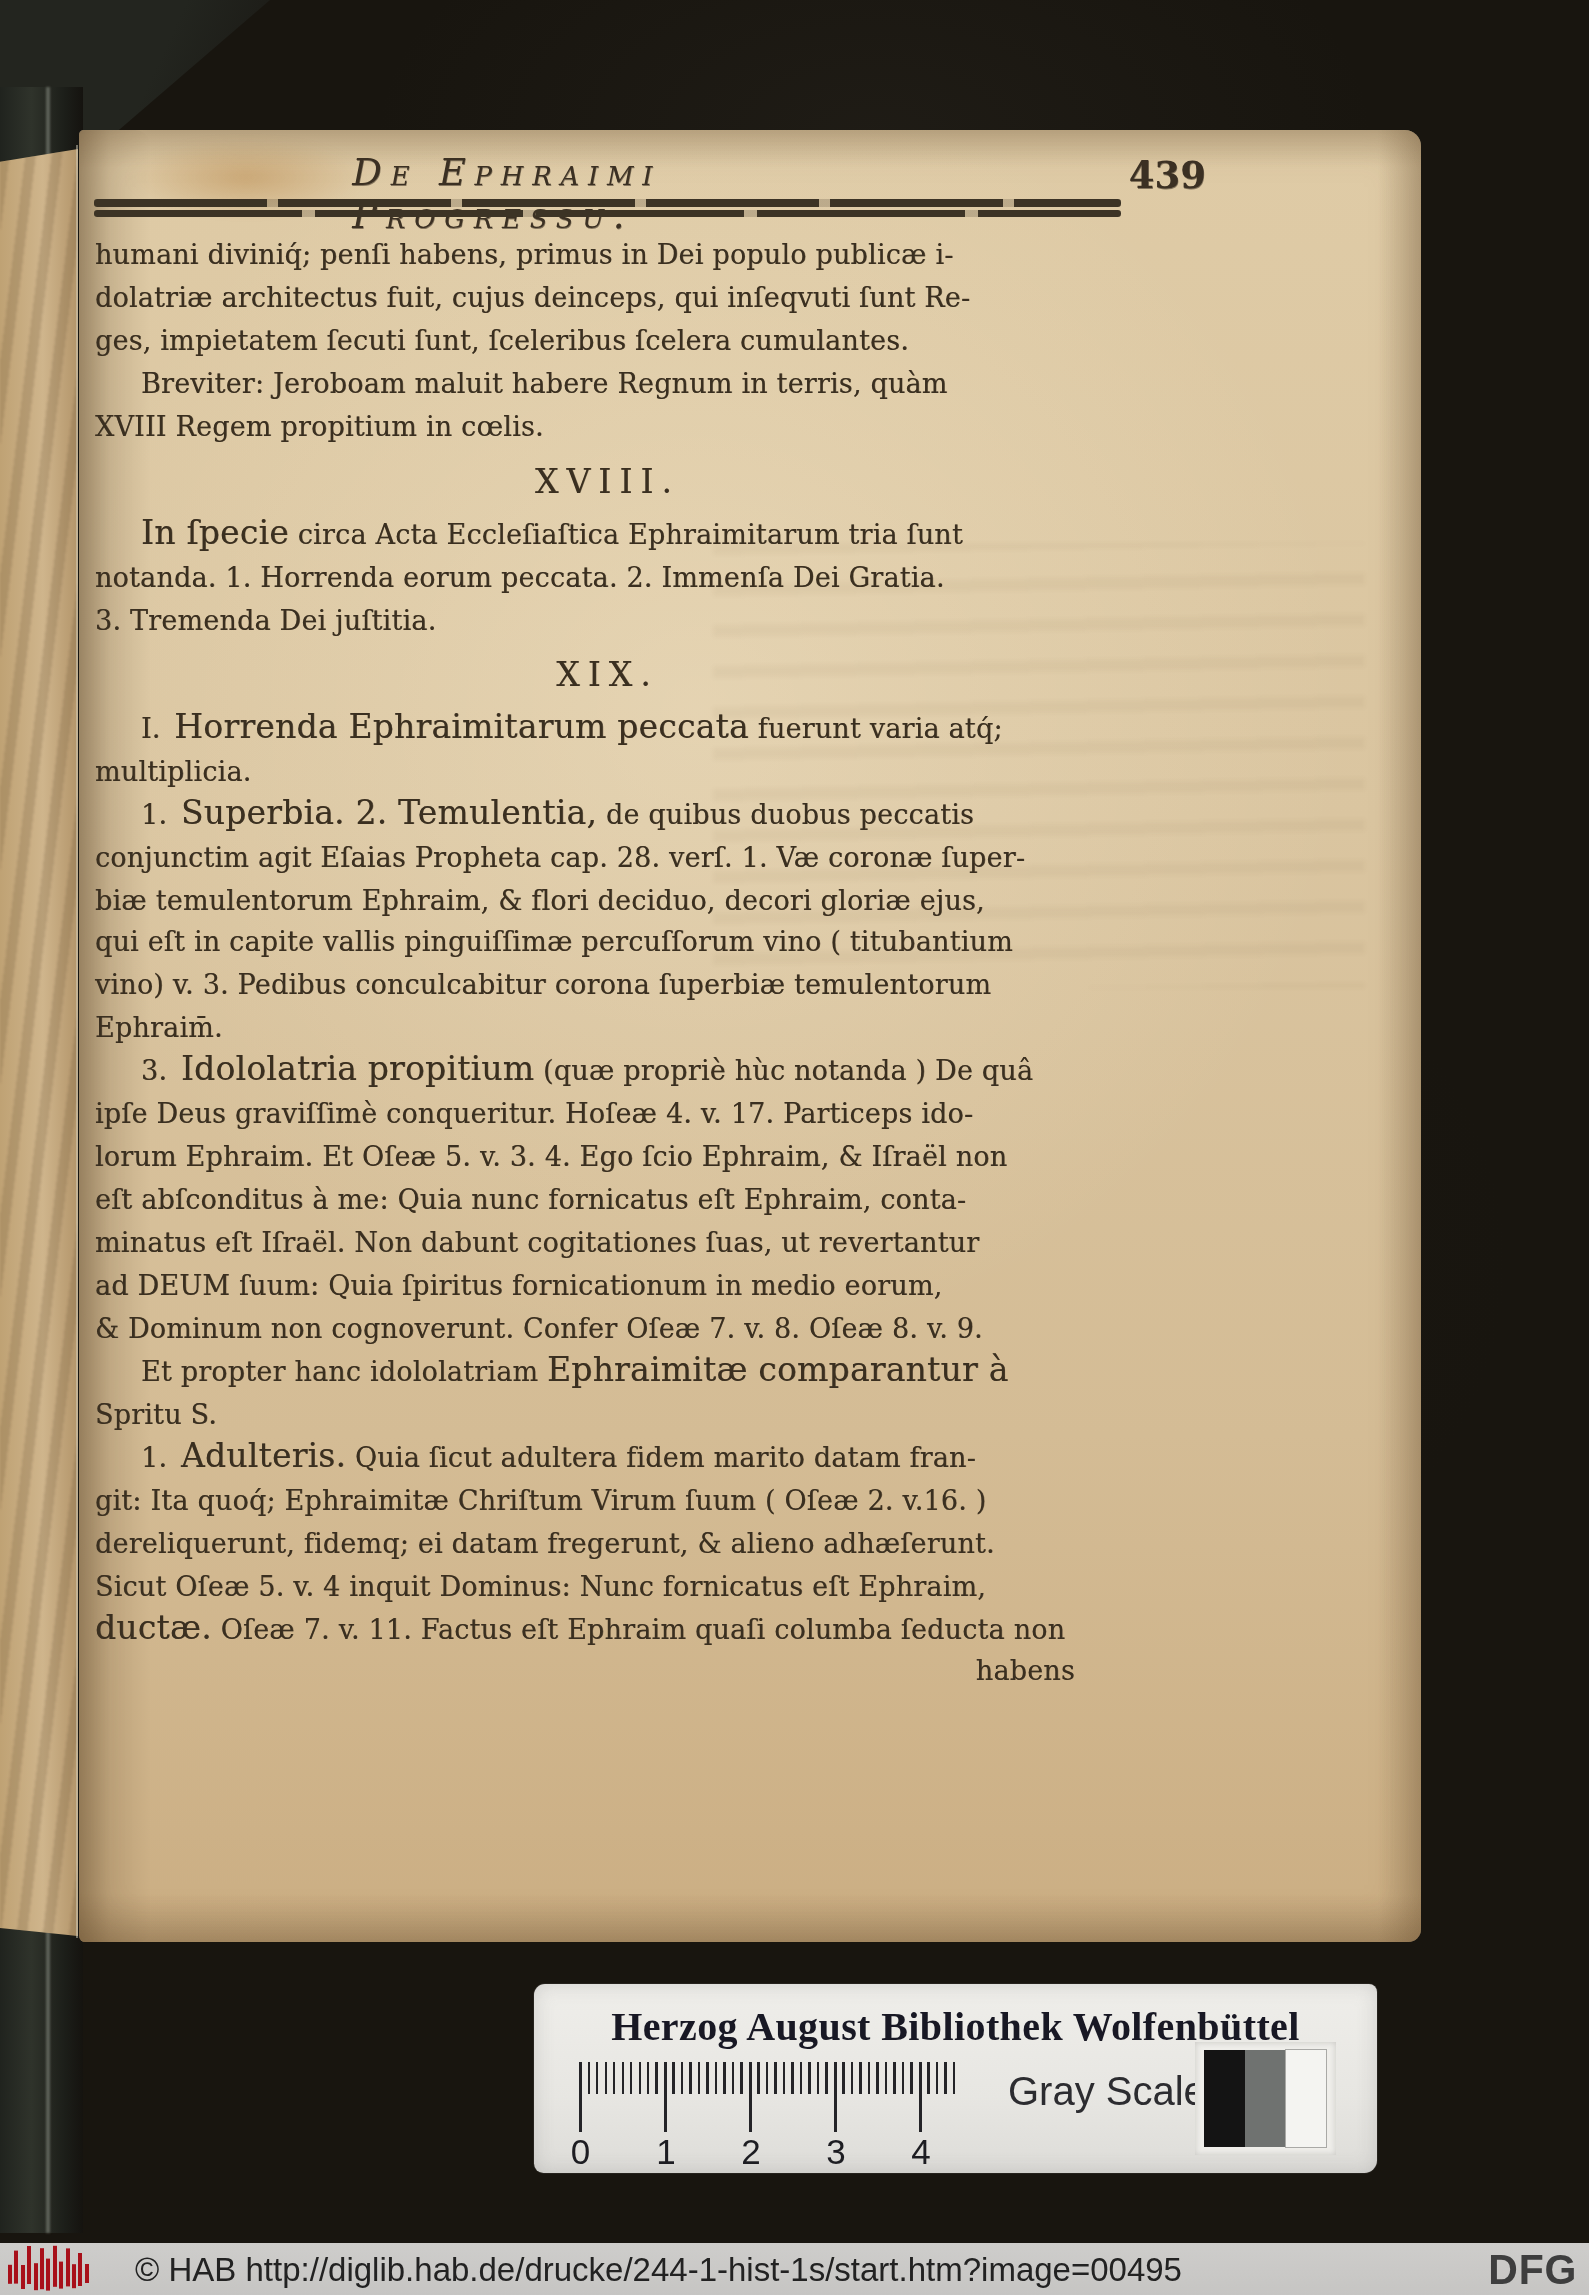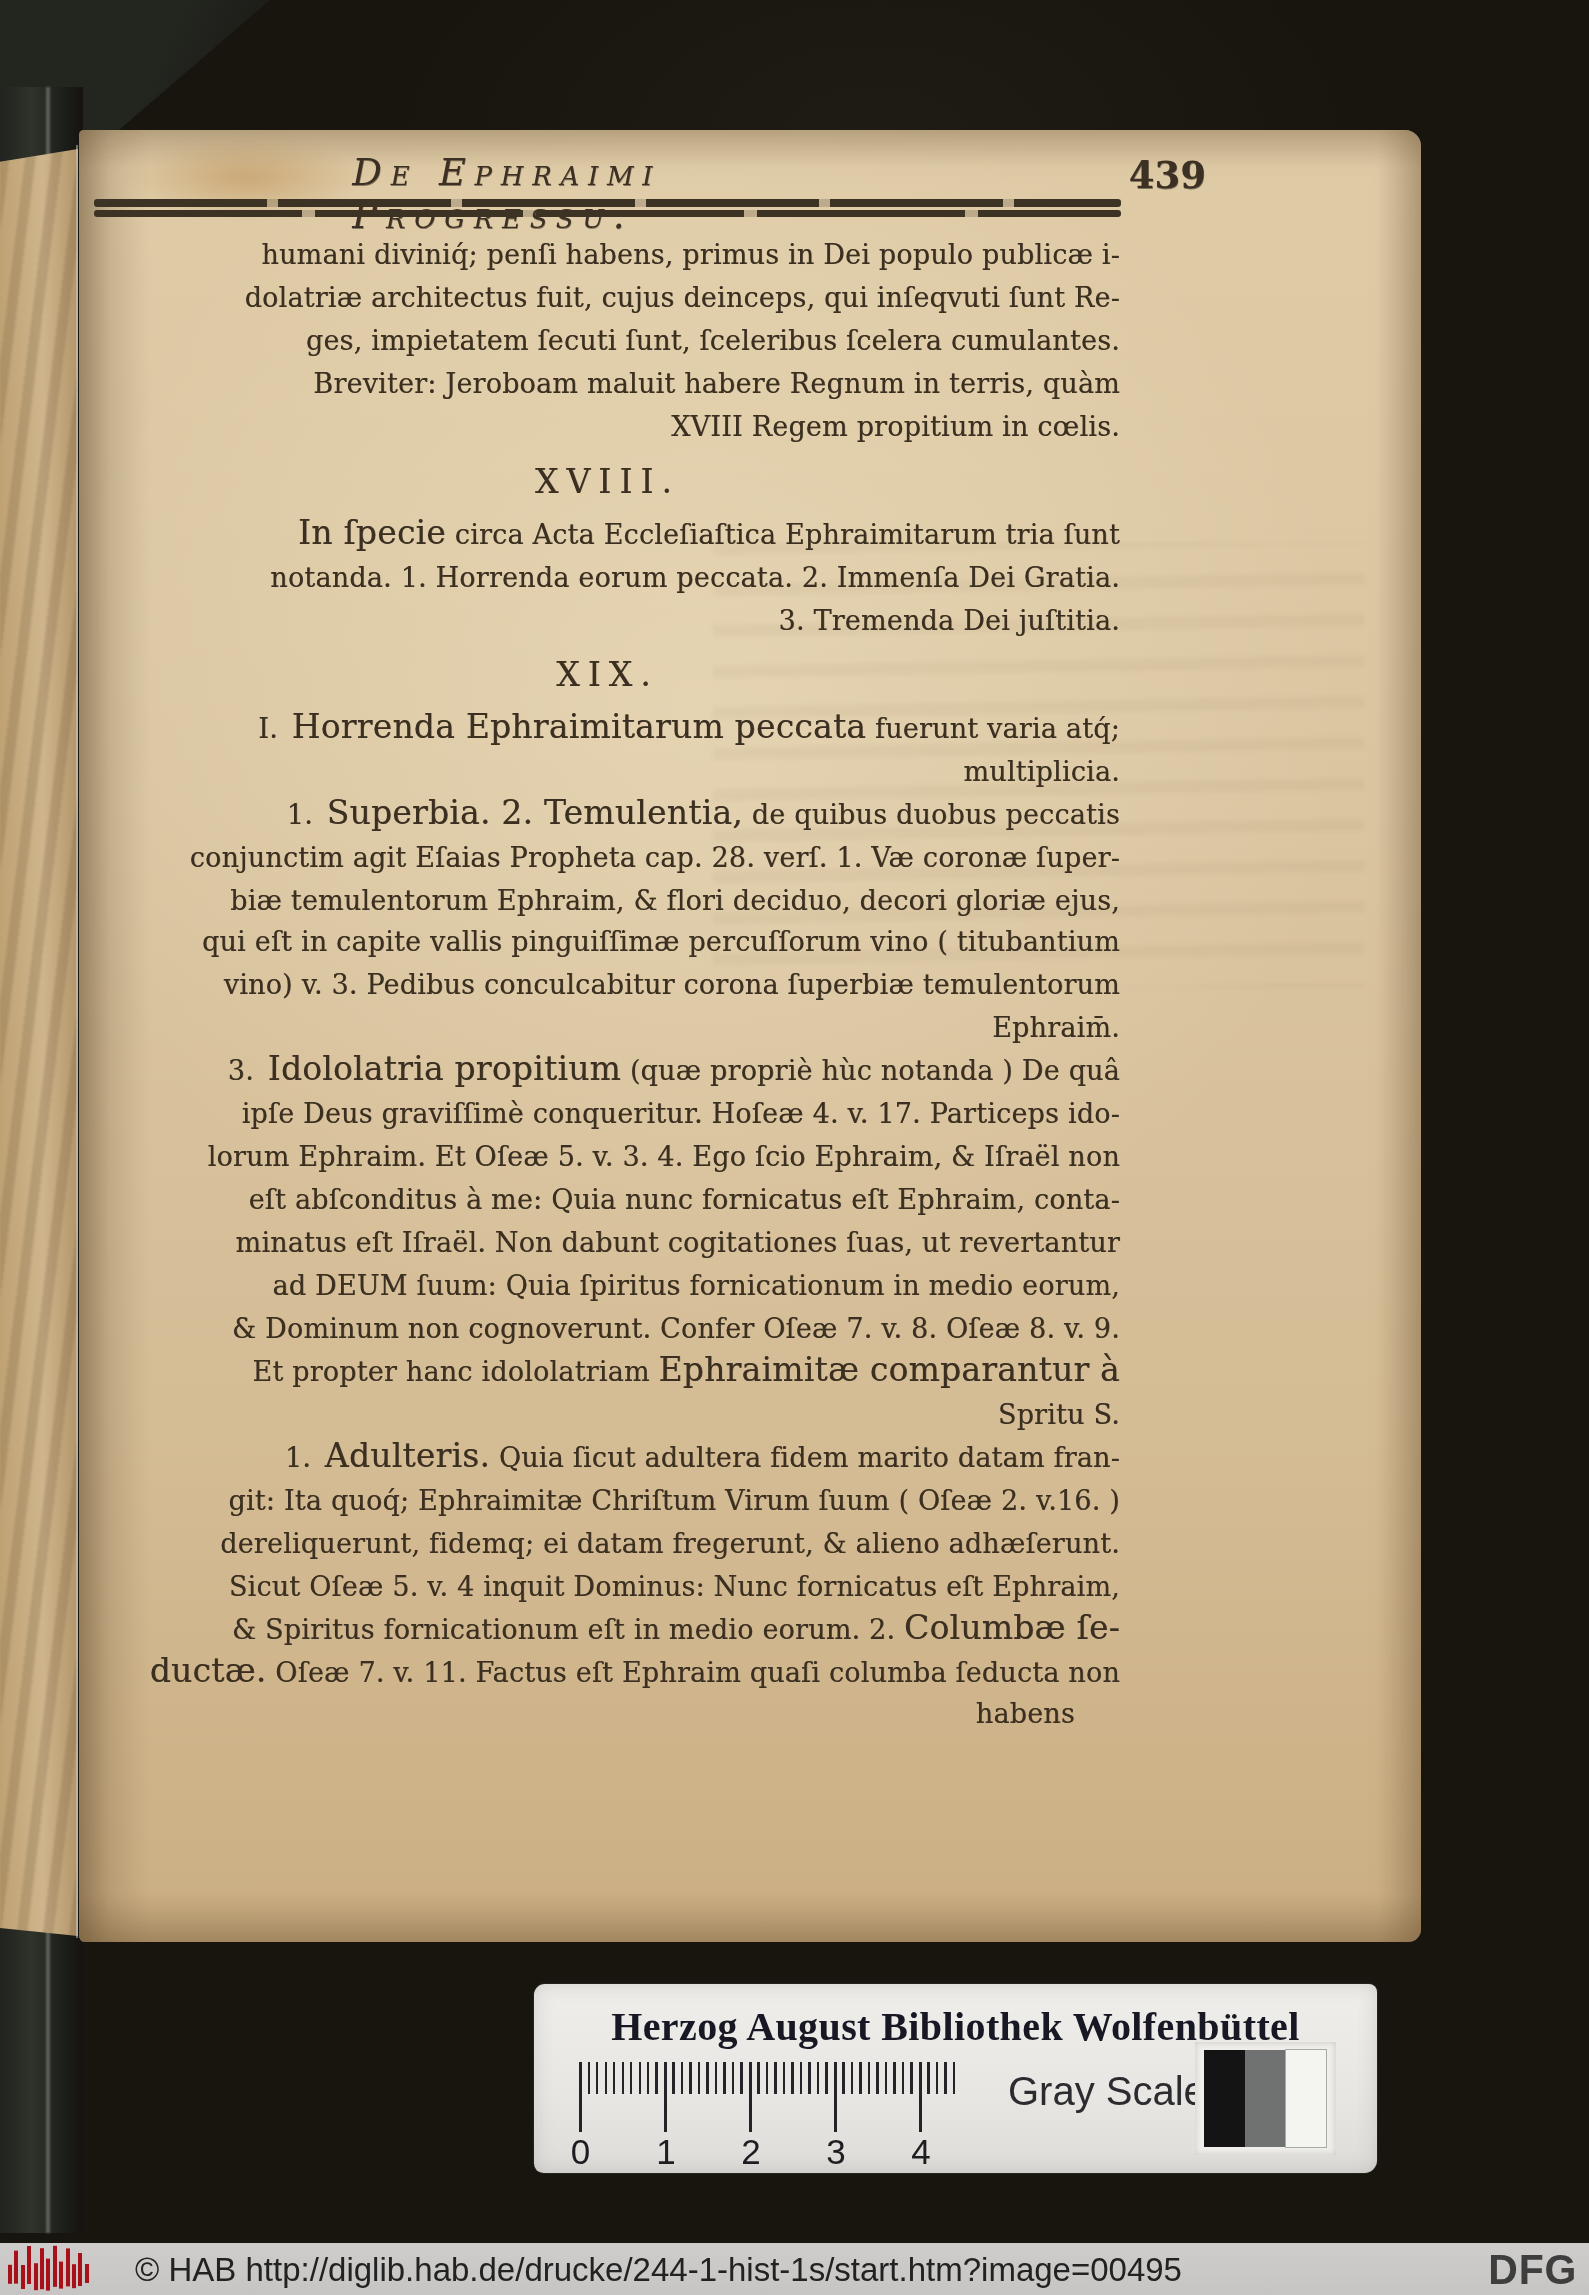--- a/index.html
+++ b/index.html
@@ -65,21 +65,21 @@
   .rule::before,.rule::after{content:"";position:absolute;left:0;right:0;height:8px;border-radius:3.2px;
     background:repeating-linear-gradient(90deg,#3c3325 0 173px, rgba(60,51,37,.22) 173px 184px);}
   .rule::before{top:0;}
   .rule::after{top:11px;height:7.2px;
     background:repeating-linear-gradient(90deg,#3c3325 0 208px, rgba(60,51,37,.22) 208px 221px);}
 
   
   .textblock{position:absolute;left:95px;top:232px;width:1025px;color:#3a2f20;
     font-size:27px;line-height:41px;letter-spacing:0.2px;
     text-shadow:0.4px 0.4px 0.6px rgba(58,46,30,.55);}
-  .line{white-space:nowrap;text-align:right;}
+  .line{white-space:nowrap;}
   .line.indent{text-indent:46px;}
   .line.heading{text-align:center;font-size:33px;letter-spacing:8px;
     padding:13.5px 0 10.3px;white-space:normal;}
   .line .em{font-size:33px;}
   .line .it{}
   .line.catchword{text-align:right;padding-right:45px;}
 
   
   .label-card{position:absolute;left:534px;top:1984px;width:843px;height:189px;
     background:linear-gradient(180deg,#efeeea 0%,#e7e6e2 60%,#dddcd8 100%);
@@ -165,21 +165,20 @@
   <div class="line"><span>eſt abſconditus à me: Quia nunc fornicatus eſt Ephraim, conta-</span><span class="em"></span><span></span></div>
   <div class="line"><span>minatus eſt Iſraël.  Non dabunt cogitationes ſuas, ut revertantur</span><span class="em"></span><span></span></div>
   <div class="line"><span>ad DEUM ſuum: Quia ſpiritus fornicationum in medio eorum,</span><span class="em"></span><span></span></div>
   <div class="line"><span>&amp; Dominum non cognoverunt. Confer Oſeæ 7. v. 8. Oſeæ 8. v. 9.</span><span class="em"></span><span></span></div>
   <div class="line indent"><span>Et propter hanc idololatriam </span><span class="em">Ephraimitæ comparantur à</span><span></span></div>
   <div class="line"><span>Spritu S.</span><span class="em"></span><span></span></div>
   <div class="line indent"><span>1. </span><span class="em">Adulteris.</span><span> Quia ſicut adultera fidem marito datam fran-</span></div>
   <div class="line"><span>git: Ita quoq́; Ephraimitæ Chriſtum Virum ſuum ( Oſeæ 2. v.16. )</span><span class="em"></span><span></span></div>
   <div class="line"><span>dereliquerunt, fidemq; ei datam fregerunt, &amp; alieno adhæſerunt.</span><span class="em"></span><span></span></div>
   <div class="line"><span>Sicut Oſeæ 5. v. 4 inquit Dominus: Nunc fornicatus eſt Ephraim,</span><span class="em"></span><span></span></div>
-  <div class="line"><span>&amp; Spiritus fornicationum eſt in medio eorum. 2. </span><span class="em">Columbæ ſe-</span><span></span></div>
   <div class="line"><span></span><span class="em">ductæ.</span><span> Oſeæ 7. v. 11. Factus eſt Ephraim quaſi columba ſeducta non</span></div>
   <div class="line catchword"><span>habens</span></div>
 </div>
 
 <div class="label-card">
   <div class="card-title">Herzog August Bibliothek Wolfenbüttel</div>
   <div class="card-row">
     <div class="ruler">
       <div class="mm-ticks"></div>
       <div class="cm-tick" style="left:0px"></div>

